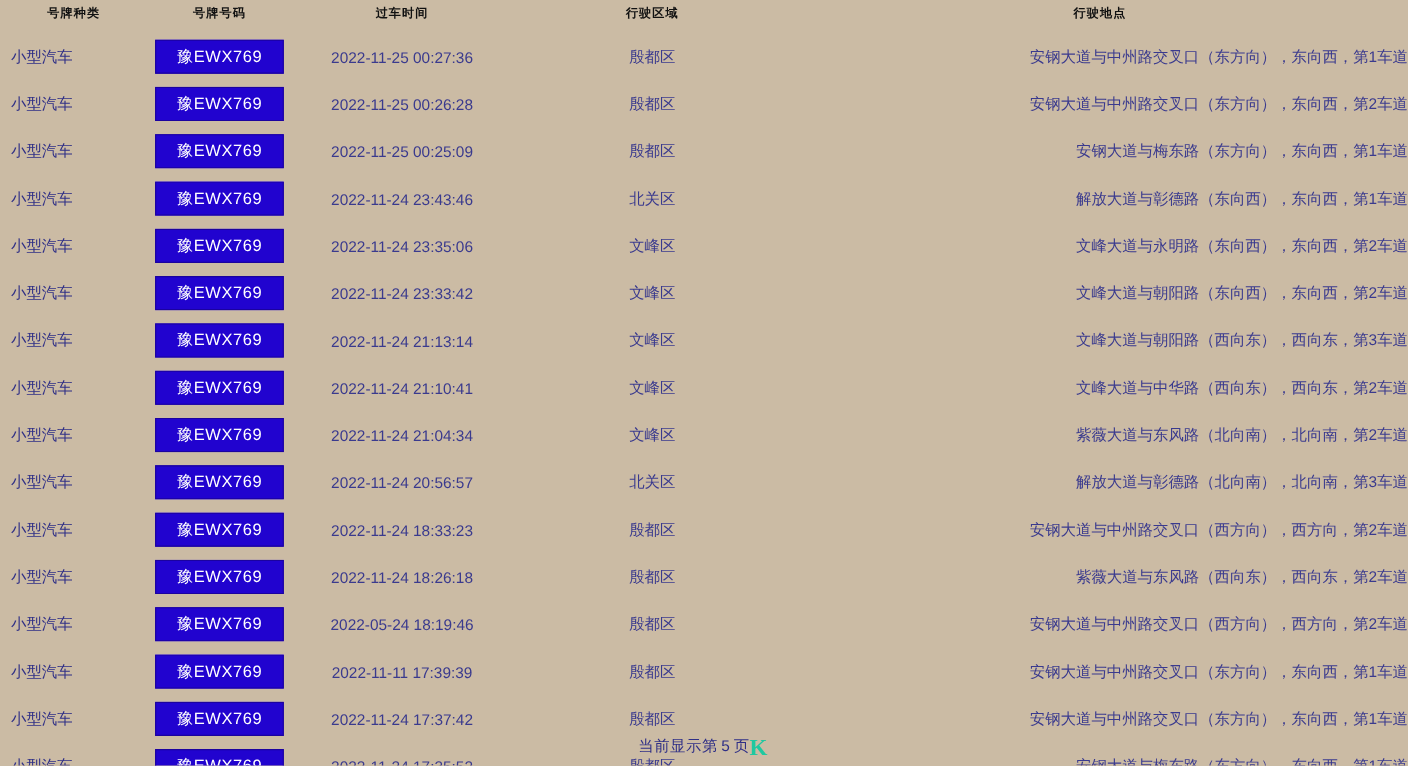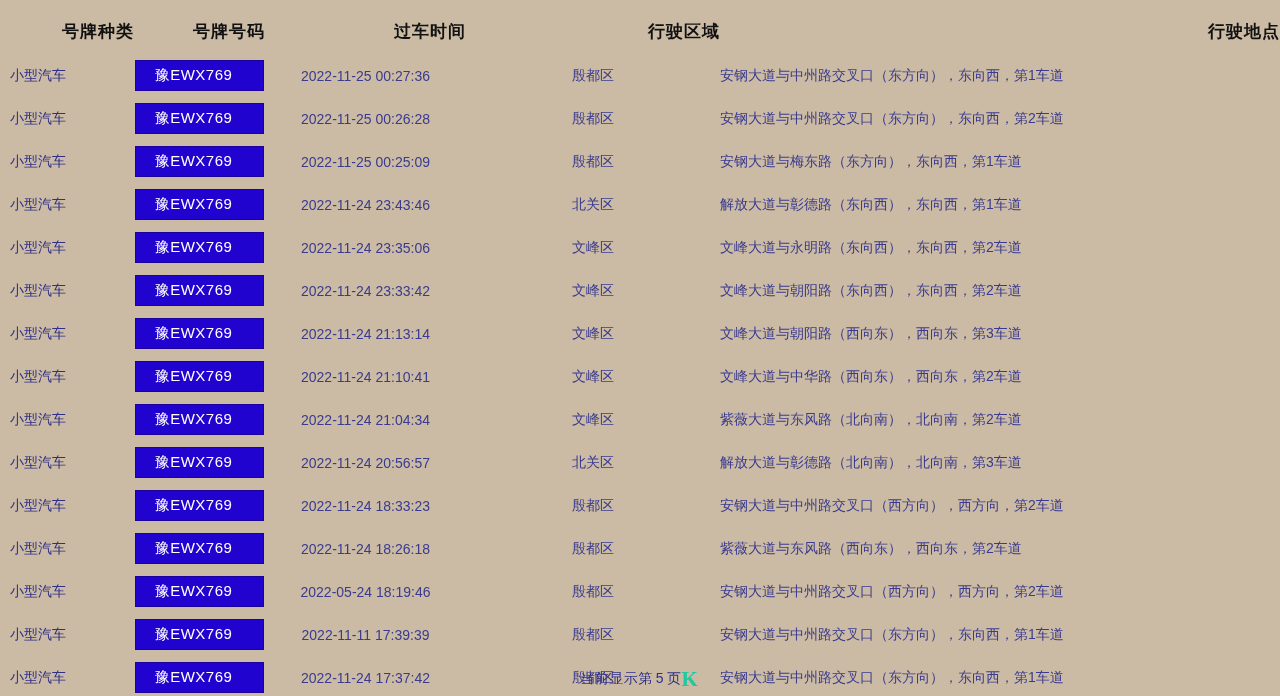--- a/index.html
+++ b/index.html
@@ -24,25 +24,25 @@
     border-collapse: collapse;
     table-layout: fixed;
   }
   table.vehicle-table col.c0 { width: 134px; }
   table.vehicle-table col.c1 { width: 131px; }
   table.vehicle-table col.c2 { width: 201px; }
   table.vehicle-table col.c3 { width: 254px; }
   table.vehicle-table col.c4 { width: 560px; }
 
   thead th {
-    font-size: 17px;
+    font-size: 11px;
     font-weight: bold;
     color: #111;
-    padding: 20px 0 11px 0;
-    text-align: right;
+    padding: 4px 0 11px 0;
+    text-align: center;
     letter-spacing: 1px;
     white-space: nowrap;
   }
   tbody td {
     font-size: 14px;
     color: #3b3b8c;
     padding: 8px 0 7px 0;
     text-align: center;
     white-space: nowrap;
     vertical-align: middle;
@@ -55,27 +55,27 @@
   tbody td.cell-plate {
     padding: 6px 0;
   }
   .plate-chip {
     display: inline-block;
     min-width: 117px;
     background: #2103cf;
     color: #ffffff;
     font-size: 15px;
     letter-spacing: 0.5px;
-    padding: 6px 12px 6px 0;
+    padding: 6px 0 6px 0;
     text-align: center;
     box-shadow: 0 0 0 1px #1b029f inset;
   }
   tbody td.cell-time { color: #3a3a8e; font-size: 14px; }
   tbody td.cell-area { color: #3a3a8e; font-size: 14px; }
-  tbody td.cell-place { color: #3a3a8e; font-size: 14px; text-align: left; }
+  tbody td.cell-place { color: #3a3a8e; font-size: 14px; text-align: right; }
 
   .footer {
     position: absolute;
     left: 0;
     bottom: 0;
     width: 1280px;
     height: 34px;
     display: flex;
     align-items: center;
     justify-content: center;

